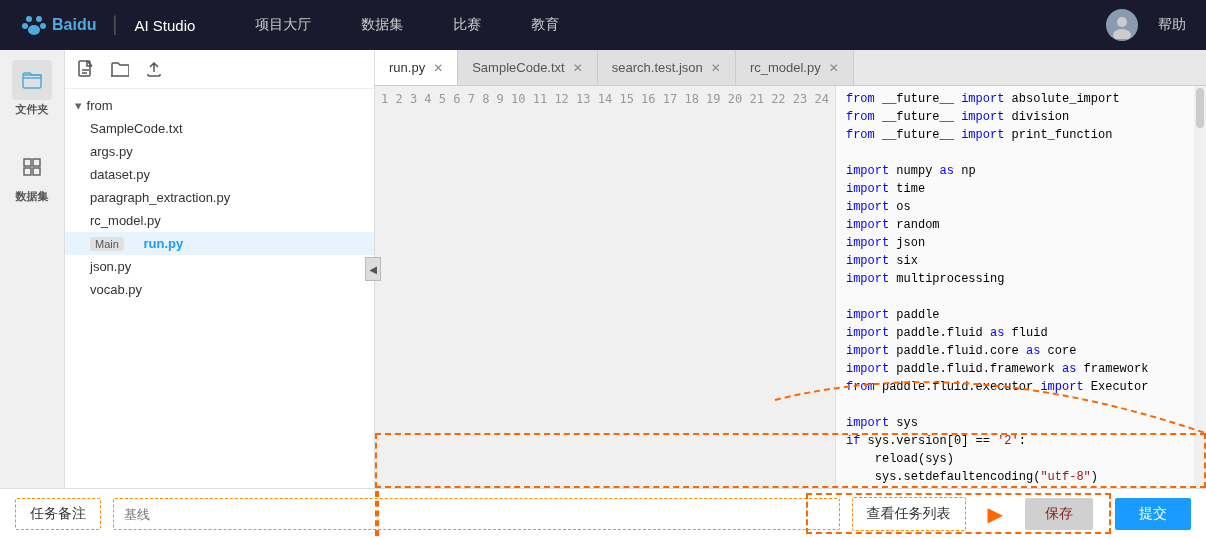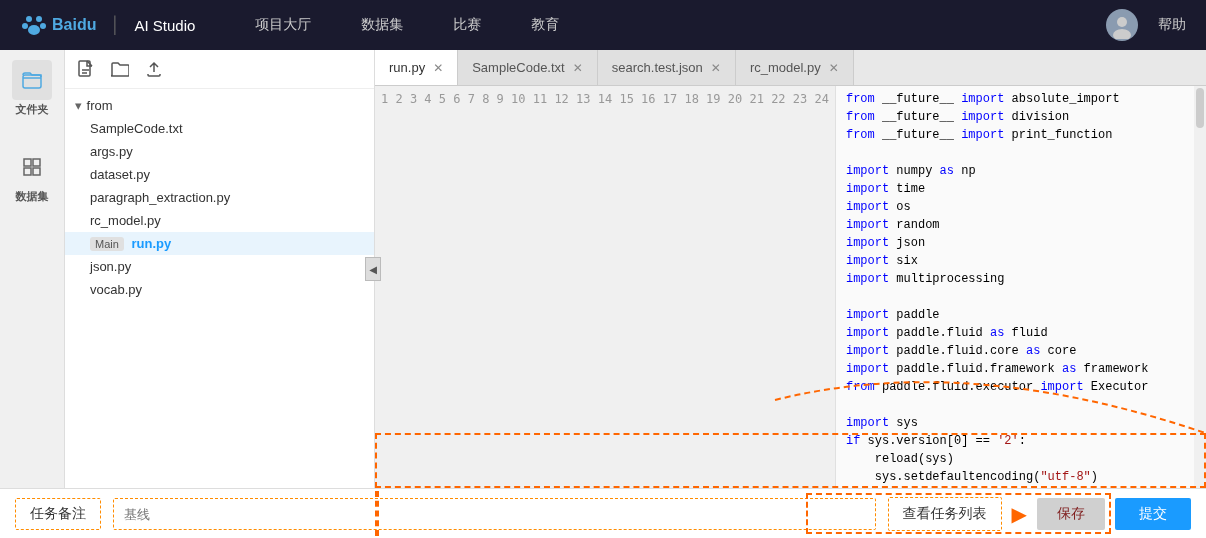--- a/index.html
+++ b/index.html
@@ -154,21 +154,21 @@
       cursor: pointer;
     }
     .file-tree-item.active { background: #e8f4fd; }
     .file-badge {
       display: inline-block;
       background: #e0e0e0;
       border-radius: 3px;
       padding: 1px 5px;
       font-size: 11px;
       color: #555;
-      margin-right: 4px;
+      margin-right: 16px;
     }
     .file-name-main {
       color: #1a9bff;
       font-weight: bold;
     }
 
     
     .editor-area {
       flex: 1;
       background: #fafafa;
@@ -266,21 +266,21 @@
       width: 100%;
       border: none;
       outline: none;
       font-size: 13px;
       color: #333;
       background: transparent;
     }
     .task-right {
       display: flex;
       align-items: center;
-      gap: 10px;
+      gap: 22px;
     }
     .view-task-btn {
       padding: 7px 14px;
       font-size: 14px;
       border: 1px dashed #ff8c00;
       background: white;
       cursor: pointer;
       color: #333;
       border-radius: 2px;
     }

